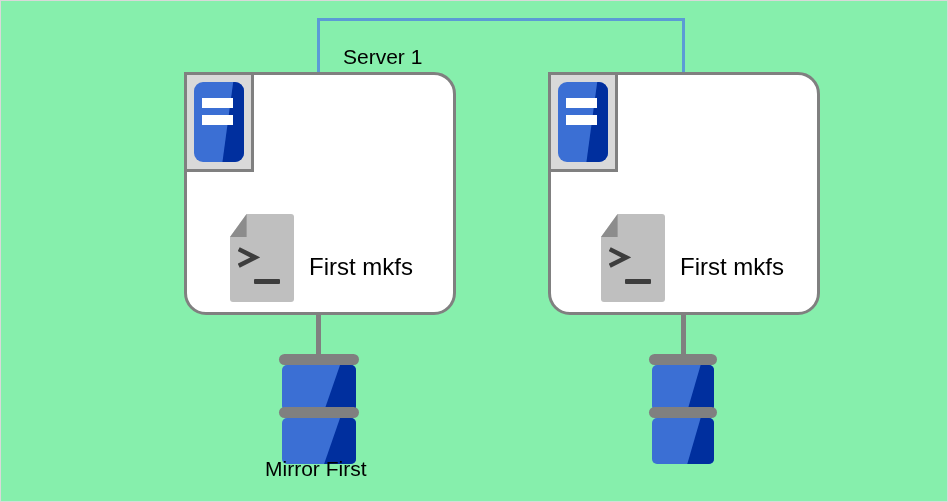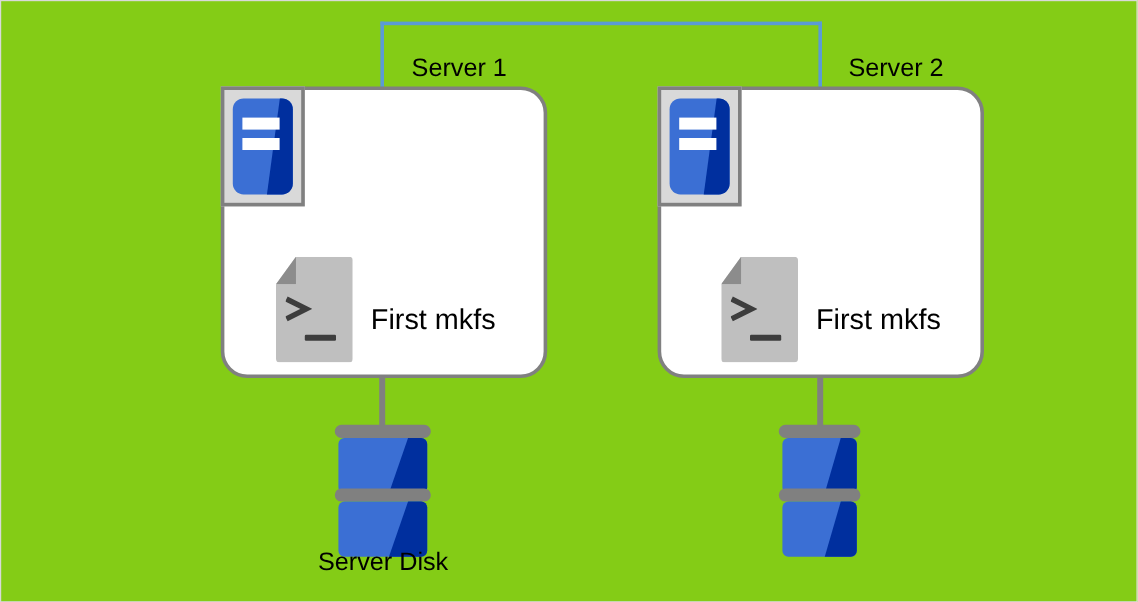--- a/index.html
+++ b/index.html
@@ -7,21 +7,21 @@
     padding: 0;
     background: #ffffff;
   }
   body {
     font-family: "Liberation Sans", sans-serif;
   }
   #canvas {
     position: relative;
     width: 948px;
     height: 502px;
-    background: #84cc16;
+    background: #86efac;
     border: 1px solid #d9d9d9;
     box-sizing: border-box;
     overflow: hidden;
   }
 
   
   .interconnect {
     position: absolute;
     box-sizing: border-box;
     border: 3px solid #5b9bd5;
@@ -205,23 +205,22 @@
 
   <div class="disk-wire" style="left:315px; top:313px; height:43px;"></div>
 
   <div class="disk" style="left:278px; top:353px; width:80px; height:98px;">
     <div class="cap" style="top:0px;"></div>
     <div class="platter" style="top:11px;"></div>
     <div class="cap" style="top:53px;"></div>
     <div class="platter" style="top:64px;"></div>
   </div>
 
-  <div class="label label-disk" style="left:264px; top:456px;">Server Disk</div>
-
-  <div class="label label-server" style="left:706px; top:44px;">Server 2</div>
+  <div class="label label-disk" style="left:264px; top:456px;">Mirror First</div>
+
 
   <div class="server-box" style="left:547px; top:71px; width:272px; height:243px;"></div>
 
   <div class="server-badge" style="left:547px; top:71px;">
     <div class="chassis">
       <div class="bar b1"></div>
       <div class="bar b2"></div>
     </div>
   </div>
 

